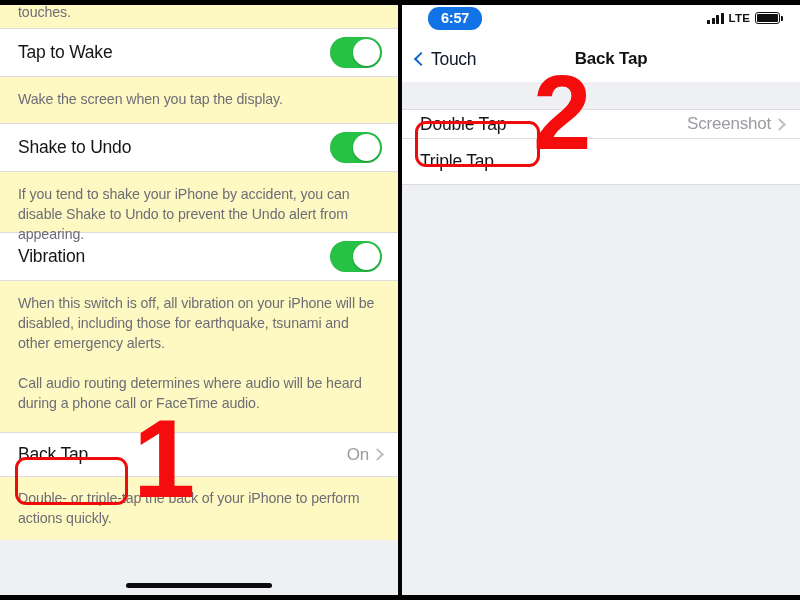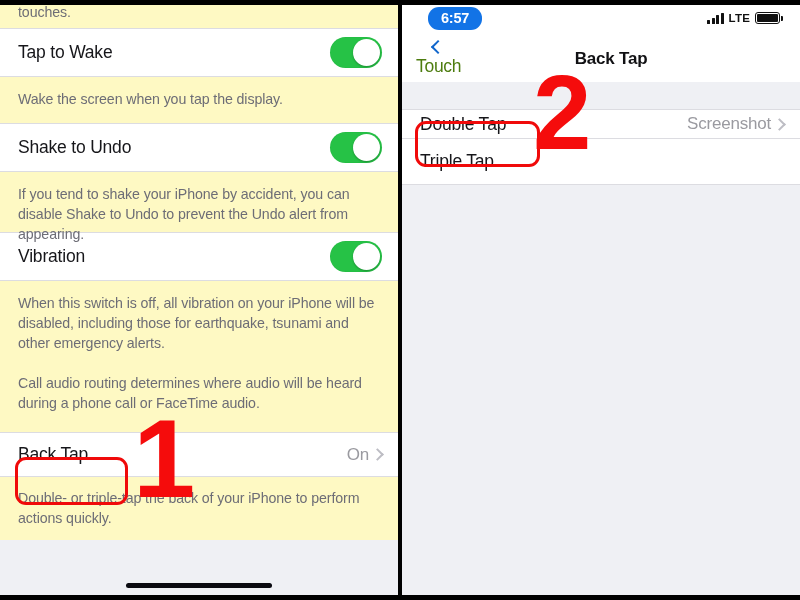--- a/index.html
+++ b/index.html
@@ -155,25 +155,24 @@
     background: #ffffff;
     display: flex;
     align-items: center;
     position: relative;
     padding: 0 14px;
   }
   .back-btn {
     display: flex;
     align-items: center;
     gap: 4px;
-    color: #4d7c0f;
+    color: #0f172a;
     font-size: 17.5px;
     letter-spacing: -0.3px;
     z-index: 2;
-    flex-direction: column;
   }
   .back-chev {
     display: inline-block;
     width: 10px; height: 10px;
     border-left: 2.6px solid #1066cc;
     border-bottom: 2.6px solid #1066cc;
     transform: rotate(45deg);
     margin-right: 1px;
   }
   .nav-title {

